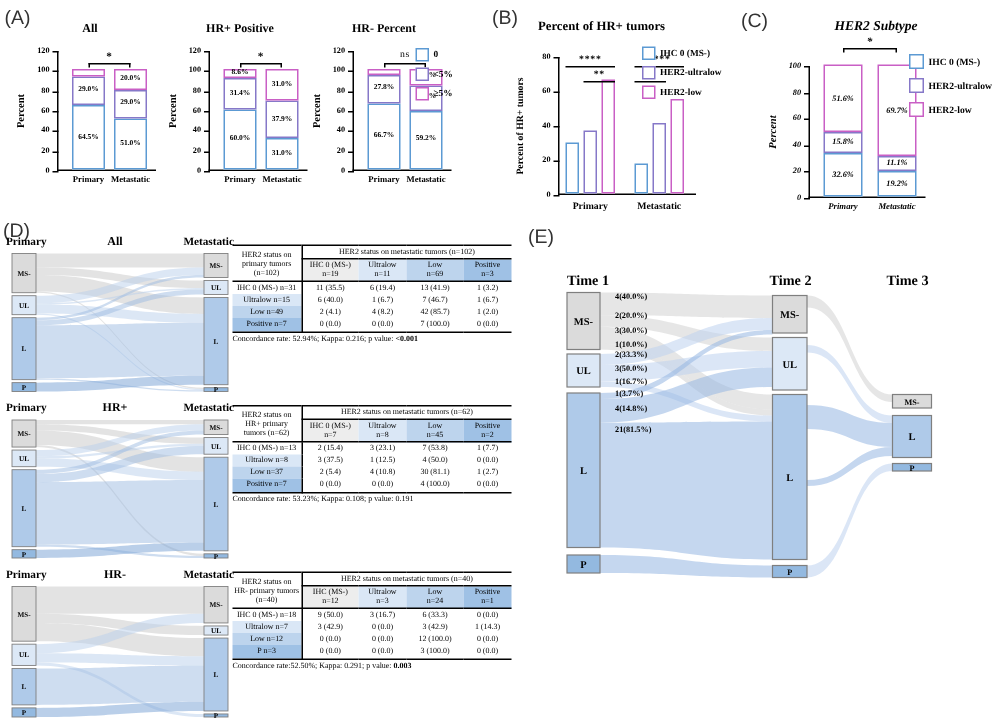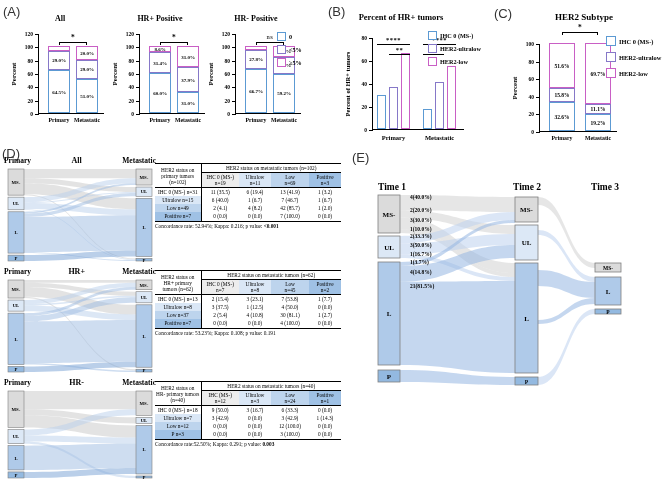--- a/index.html
+++ b/index.html
@@ -123,21 +123,21 @@
         </div>
         <div class="seg" style="left: 37px; bottom: 45.9333px; width: 22px; height: 20.6667px; border-color: rgb(201, 95, 197);">
           <div class="seg-lab" style="font-size: 5px;">31.0%</div>
         </div>
         <div class="cat" style="left: 23px; top: 83px;">Metastatic</div>
         <div class="sigbracket" style="left: 20px; top: 8px; width: 28px;"></div>
         <div class="sigtext" style="left: 21px; top: -1px;">*</div>
       </div>
     </div>
     <div class="axchart" style="left: 205px; top: 12px; width: 102px; height: 124px;">
-      <div class="ch-title" style="top: 2px;">HR- Positive</div>
+      <div class="ch-title" style="top: 2px;">HR- Percent</div>
       <div class="ch-ylab" style="left: 6px; top: 62px;">Percent</div>
       <div class="ch-plot" style="left: 30px; top: 22px; width: 66px; height: 80px;">
         <div class="ytick" style="top: 80px;"></div>
         <div class="yticklab" style="top: 80px;">0</div>
         <div class="ytick" style="top: 66.6667px;"></div>
         <div class="yticklab" style="top: 66.6667px;">20</div>
         <div class="ytick" style="top: 53.3333px;"></div>
         <div class="yticklab" style="top: 53.3333px;">40</div>
         <div class="ytick" style="top: 40px;"></div>
         <div class="yticklab" style="top: 40px;">60</div>
@@ -162,21 +162,21 @@
           <div class="seg-lab" style="font-size: 5px;">25.4%</div>
         </div>
         <div class="seg" style="left: 37px; bottom: 56.4px; width: 22px; height: 10.3333px; border-color: rgb(201, 95, 197);">
           <div class="seg-lab" style="font-size: 5px;">15.5%</div>
         </div>
         <div class="cat" style="left: 23px; top: 83px;">Metastatic</div>
         <div class="sigbracket" style="left: 20px; top: 8px; width: 28px;"></div>
         <div class="sigtext" style="left: 21px; top: -1px; font-weight: normal; font-size: 6.5px;">ns</div>
       </div>
     </div>
-    <div class="axchart" style="left: 503px; top: 12px; width: 162px; height: 138px;">
+    <div class="axchart" style="left: 503px; top: 12px; width: 162px; height: 138px; font-style: italic;">
       <div class="ch-title" style="top: 0px; font-size: 9px;">HER2 Subtype</div>
       <div class="ch-ylab" style="left: 12px; top: 76px;">Percent</div>
       <div class="ch-plot" style="left: 36px; top: 32px; width: 78px; height: 88px;">
         <div class="ytick" style="top: 88px;"></div>
         <div class="yticklab" style="top: 88px;">0</div>
         <div class="ytick" style="top: 70.4px;"></div>
         <div class="yticklab" style="top: 70.4px;">20</div>
         <div class="ytick" style="top: 52.8px;"></div>
         <div class="yticklab" style="top: 52.8px;">40</div>
         <div class="ytick" style="top: 35.2px;"></div>

